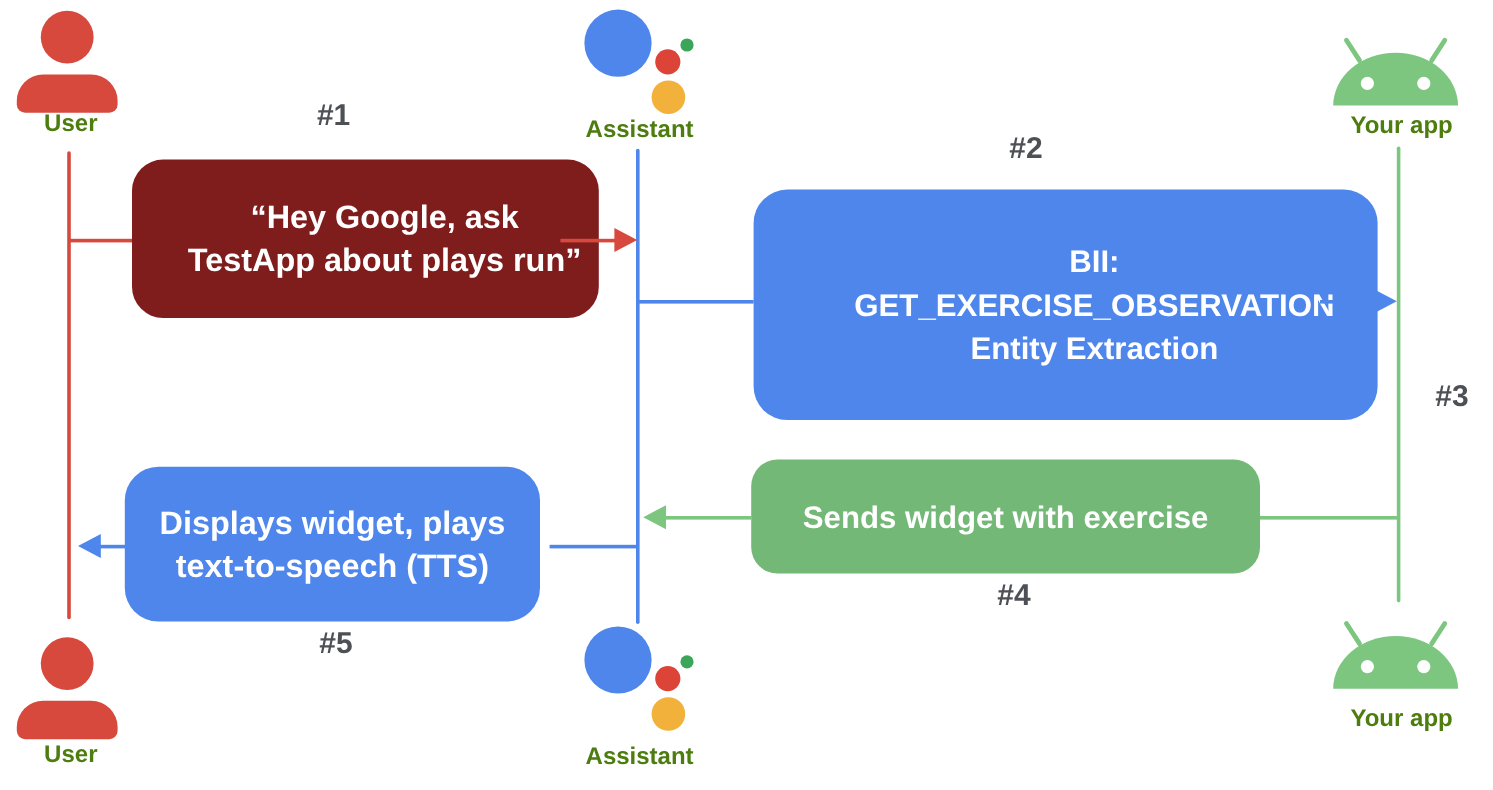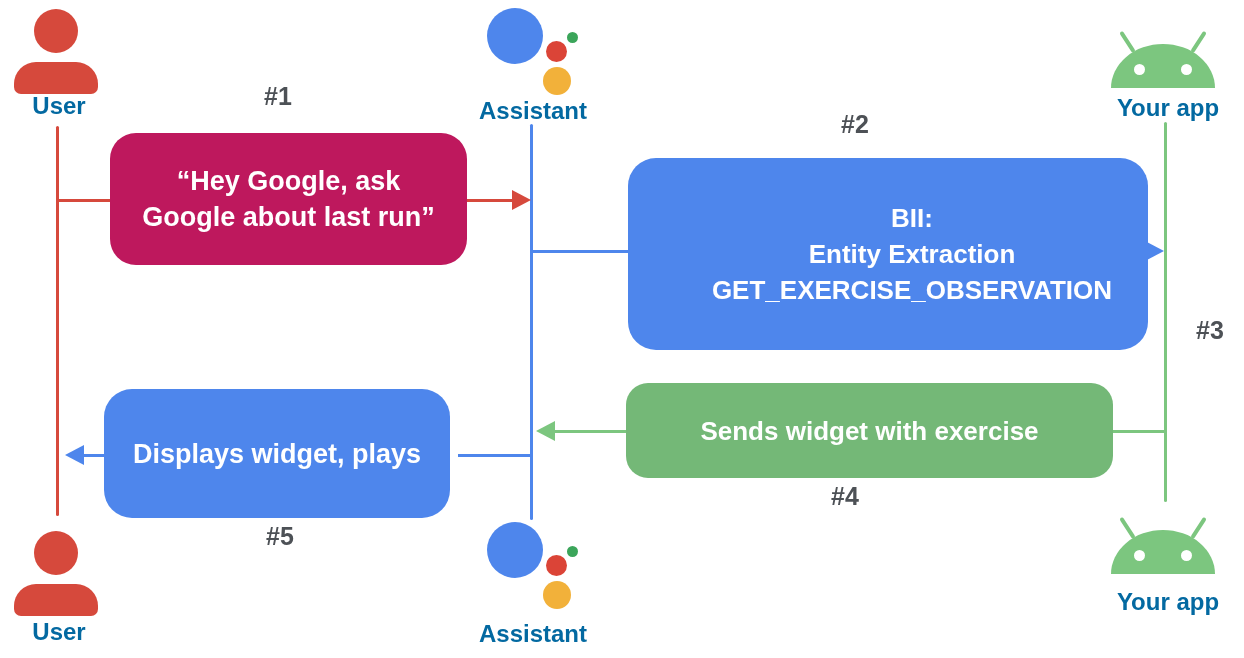--- a/index.html
+++ b/index.html
@@ -12,29 +12,29 @@
   .hline{position:absolute;height:3px;}
   .red-bg{background:#d6493c;}
   .blue-bg{background:#4e86ec;}
   .greenline-bg{background:#7cc67f;}
   
   .box{
     position:absolute;display:flex;flex-direction:column;justify-content:center;align-items:center;
     text-align:center;color:#ffffff;
   }
   .box span{display:block;}
-  .box.red{background:#be185d;border-radius:26px;}
+  .box.red{background:#7f1d1d;border-radius:26px;padding-left:32px;}
   .box.blue{background:#4e86ec;border-radius:28px;}
   .box.green{background:#74b877;border-radius:22px;}
   .t27{font-size:27px;line-height:36px;}
   .t26{font-size:26px;line-height:36px;}
   .t26b4{font-size:26px;line-height:34px;}
   
   .steplabel{position:absolute;font-size:25px;color:#4d5156;text-align:center;}
-  .actorlabel{position:absolute;font-size:24px;color:#0369a1;text-align:center;}
+  .actorlabel{position:absolute;font-size:20px;color:#4d7c0f;text-align:center;}
   
   .arrow{position:absolute;width:0;height:0;border-top:10px solid transparent;border-bottom:10px solid transparent;}
   .arrow.right.red-a{border-left:19px solid #d6493c;}
   .arrow.right.blue-a{border-left:19px solid #4e86ec;}
   .arrow.left.blue-a{border-right:19px solid #4e86ec;}
   .arrow.left.green-a{border-right:19px solid #7cc67f;}
   
   .person{position:absolute;width:88px;height:88px;}
   .person .head{position:absolute;left:20px;top:1px;width:44px;height:44px;border-radius:50%;background:#d6493c;}
   .person .torso{position:absolute;left:0;top:54px;width:84px;height:32px;border-radius:22px 22px 7px 7px;background:#d6493c;}
@@ -85,48 +85,49 @@
   <div class="actorlabel" style="left:1098px;top:94px;width:140px;">Your app</div>
 
   <div class="vline red-bg" style="left:56px;top:126px;height:390px;"></div>
   <div class="vline blue-bg" style="left:530px;top:124px;height:396px;"></div>
   <div class="vline greenline-bg" style="left:1164px;top:122px;height:380px;"></div>
 
   <div class="steplabel" style="left:246px;top:82px;width:64px;">#1</div>
   <div class="hline red-bg" style="left:58px;top:199px;width:52px;"></div>
   <div class="box red t27" style="left:110px;top:133px;width:357px;height:132px;">
     <span>“Hey Google, ask</span>
-    <span>Google about last run”</span>
+    <span>TestApp about plays run”</span>
   </div>
   <div class="hline red-bg" style="left:467px;top:199px;width:46px;"></div>
   <div class="arrow right red-a" style="left:512px;top:190px;"></div>
 
   <div class="steplabel" style="left:820px;top:110px;width:70px;">#2</div>
   <div class="hline blue-bg" style="left:532px;top:250px;width:96px;"></div>
   <div class="box blue t26" style="left:628px;top:158px;width:472px;height:192px;padding-left:48px;">
     <span>BII:</span>
+    <span>GET_EXERCISE_OBSERVATION</span>
     <span>Entity Extraction</span>
-    <span>GET_EXERCISE_OBSERVATION</span>
   </div>
   <div class="hline blue-bg" style="left:1100px;top:250px;width:46px;"></div>
   <div class="arrow right blue-a" style="left:1145px;top:241px;"></div>
 
   <div class="steplabel" style="left:1178px;top:316px;width:64px;">#3</div>
 
   <div class="hline greenline-bg" style="left:1050px;top:430px;width:116px;"></div>
-  <div class="box green t26b4" style="left:626px;top:383px;width:487px;height:95px;align-items:center;">
+  <div class="box green t26b4" style="left:626px;top:383px;width:424px;height:95px;align-items:center;">
     <span>Sends widget with exercise</span>
   </div>
   <div class="hline greenline-bg" style="left:553px;top:430px;width:73px;"></div>
   <div class="arrow left green-a" style="left:536px;top:421px;"></div>
   <div class="steplabel" style="left:810px;top:482px;width:70px;">#4</div>
 
   <div class="hline blue-bg" style="left:458px;top:454px;width:74px;"></div>
   <div class="box blue t27" style="left:104px;top:389px;width:346px;height:129px;">
     <span>Displays widget, plays</span>
+    <span>text-to-speech (TTS)</span>
   </div>
   <div class="hline blue-bg" style="left:83px;top:454px;width:29px;"></div>
   <div class="arrow left blue-a" style="left:65px;top:445px;"></div>
   <div class="steplabel" style="left:248px;top:522px;width:64px;">#5</div>
 
   <div class="person" style="left:14px;top:530px;">
     <div class="head"></div>
     <div class="torso"></div>
   </div>
   <div class="actorlabel" style="left:14px;top:618px;width:90px;">User</div>

